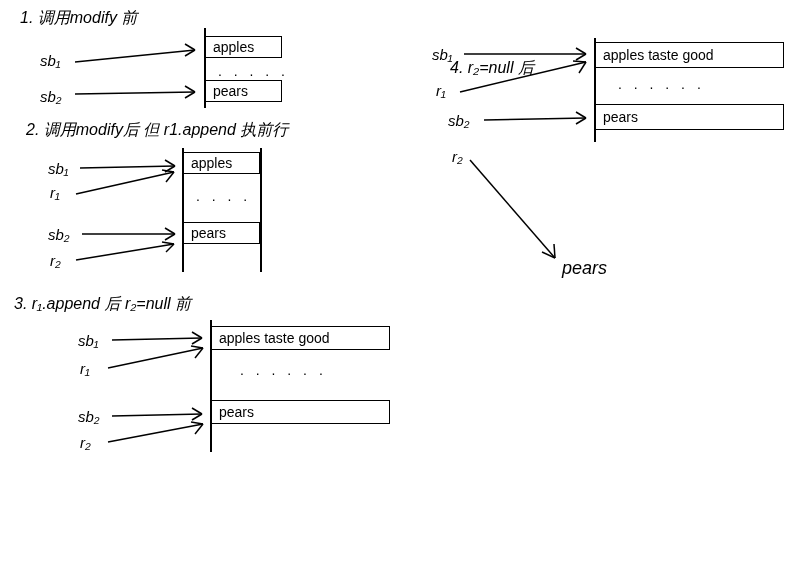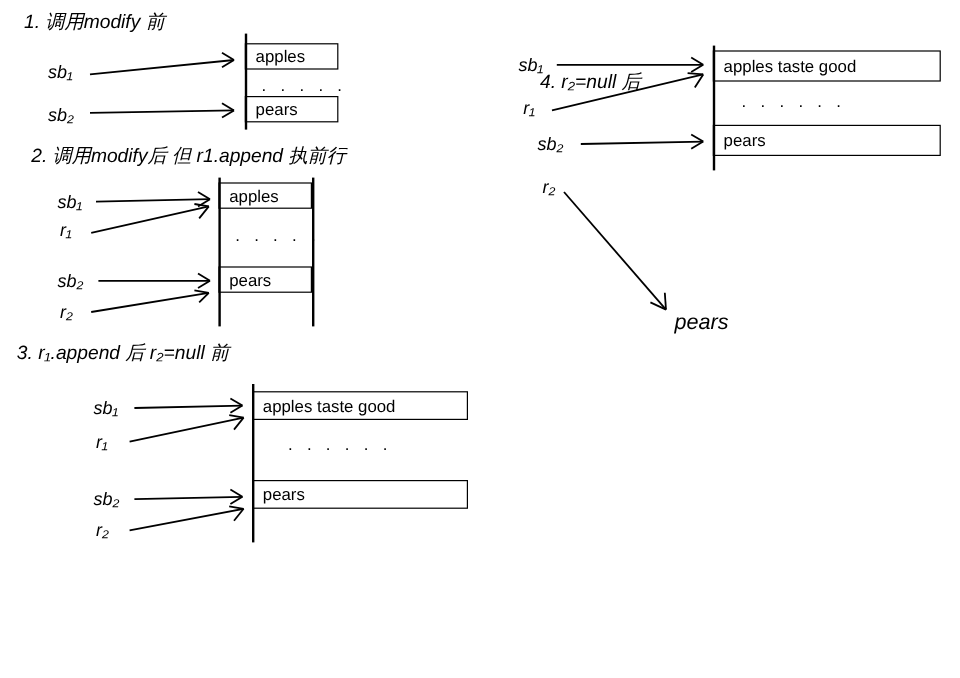--- a/index.html
+++ b/index.html
@@ -94,21 +94,21 @@
   <line x1="0" y1="0" x2="93" y2="0"></line>
     <line x1="93" y1="0" x2="83" y2="-6"></line>
     <line x1="93" y1="0" x2="83" y2="6"></line>
 </svg>
 <svg class="arrow" style="left:76px; top:258px;" width="110" height="12">
   <line x1="0" y1="2" x2="98" y2="-14"></line>
     <line x1="98" y1="-14" x2="86" y2="-16"></line>
     <line x1="98" y1="-14" x2="90" y2="-6"></line>
 </svg>
 
-<div class="label title" style="left:14px; top:284px;">3. r₁.append 后  r₂=null 前</div>
+<div class="label title" style="left:14px; top:294px;">3. r₁.append 后  r₂=null 前</div>
 <div class="label" style="left:78px; top:332px;">sb₁</div>
 <div class="label" style="left:80px; top:360px;">r₁</div>
 <div class="label" style="left:78px; top:408px;">sb₂</div>
 <div class="label" style="left:80px; top:434px;">r₂</div>
 
 <div class="vline" style="left:210px; top:320px; height:132px;"></div>
 <div class="box" style="left:210px; top:326px; width:180px; height:24px;">apples  taste  good</div>
 <div class="dots" style="left:240px; top:362px;">. . .  . . .</div>
 <div class="box" style="left:210px; top:400px; width:180px; height:24px;">pears</div>
 

